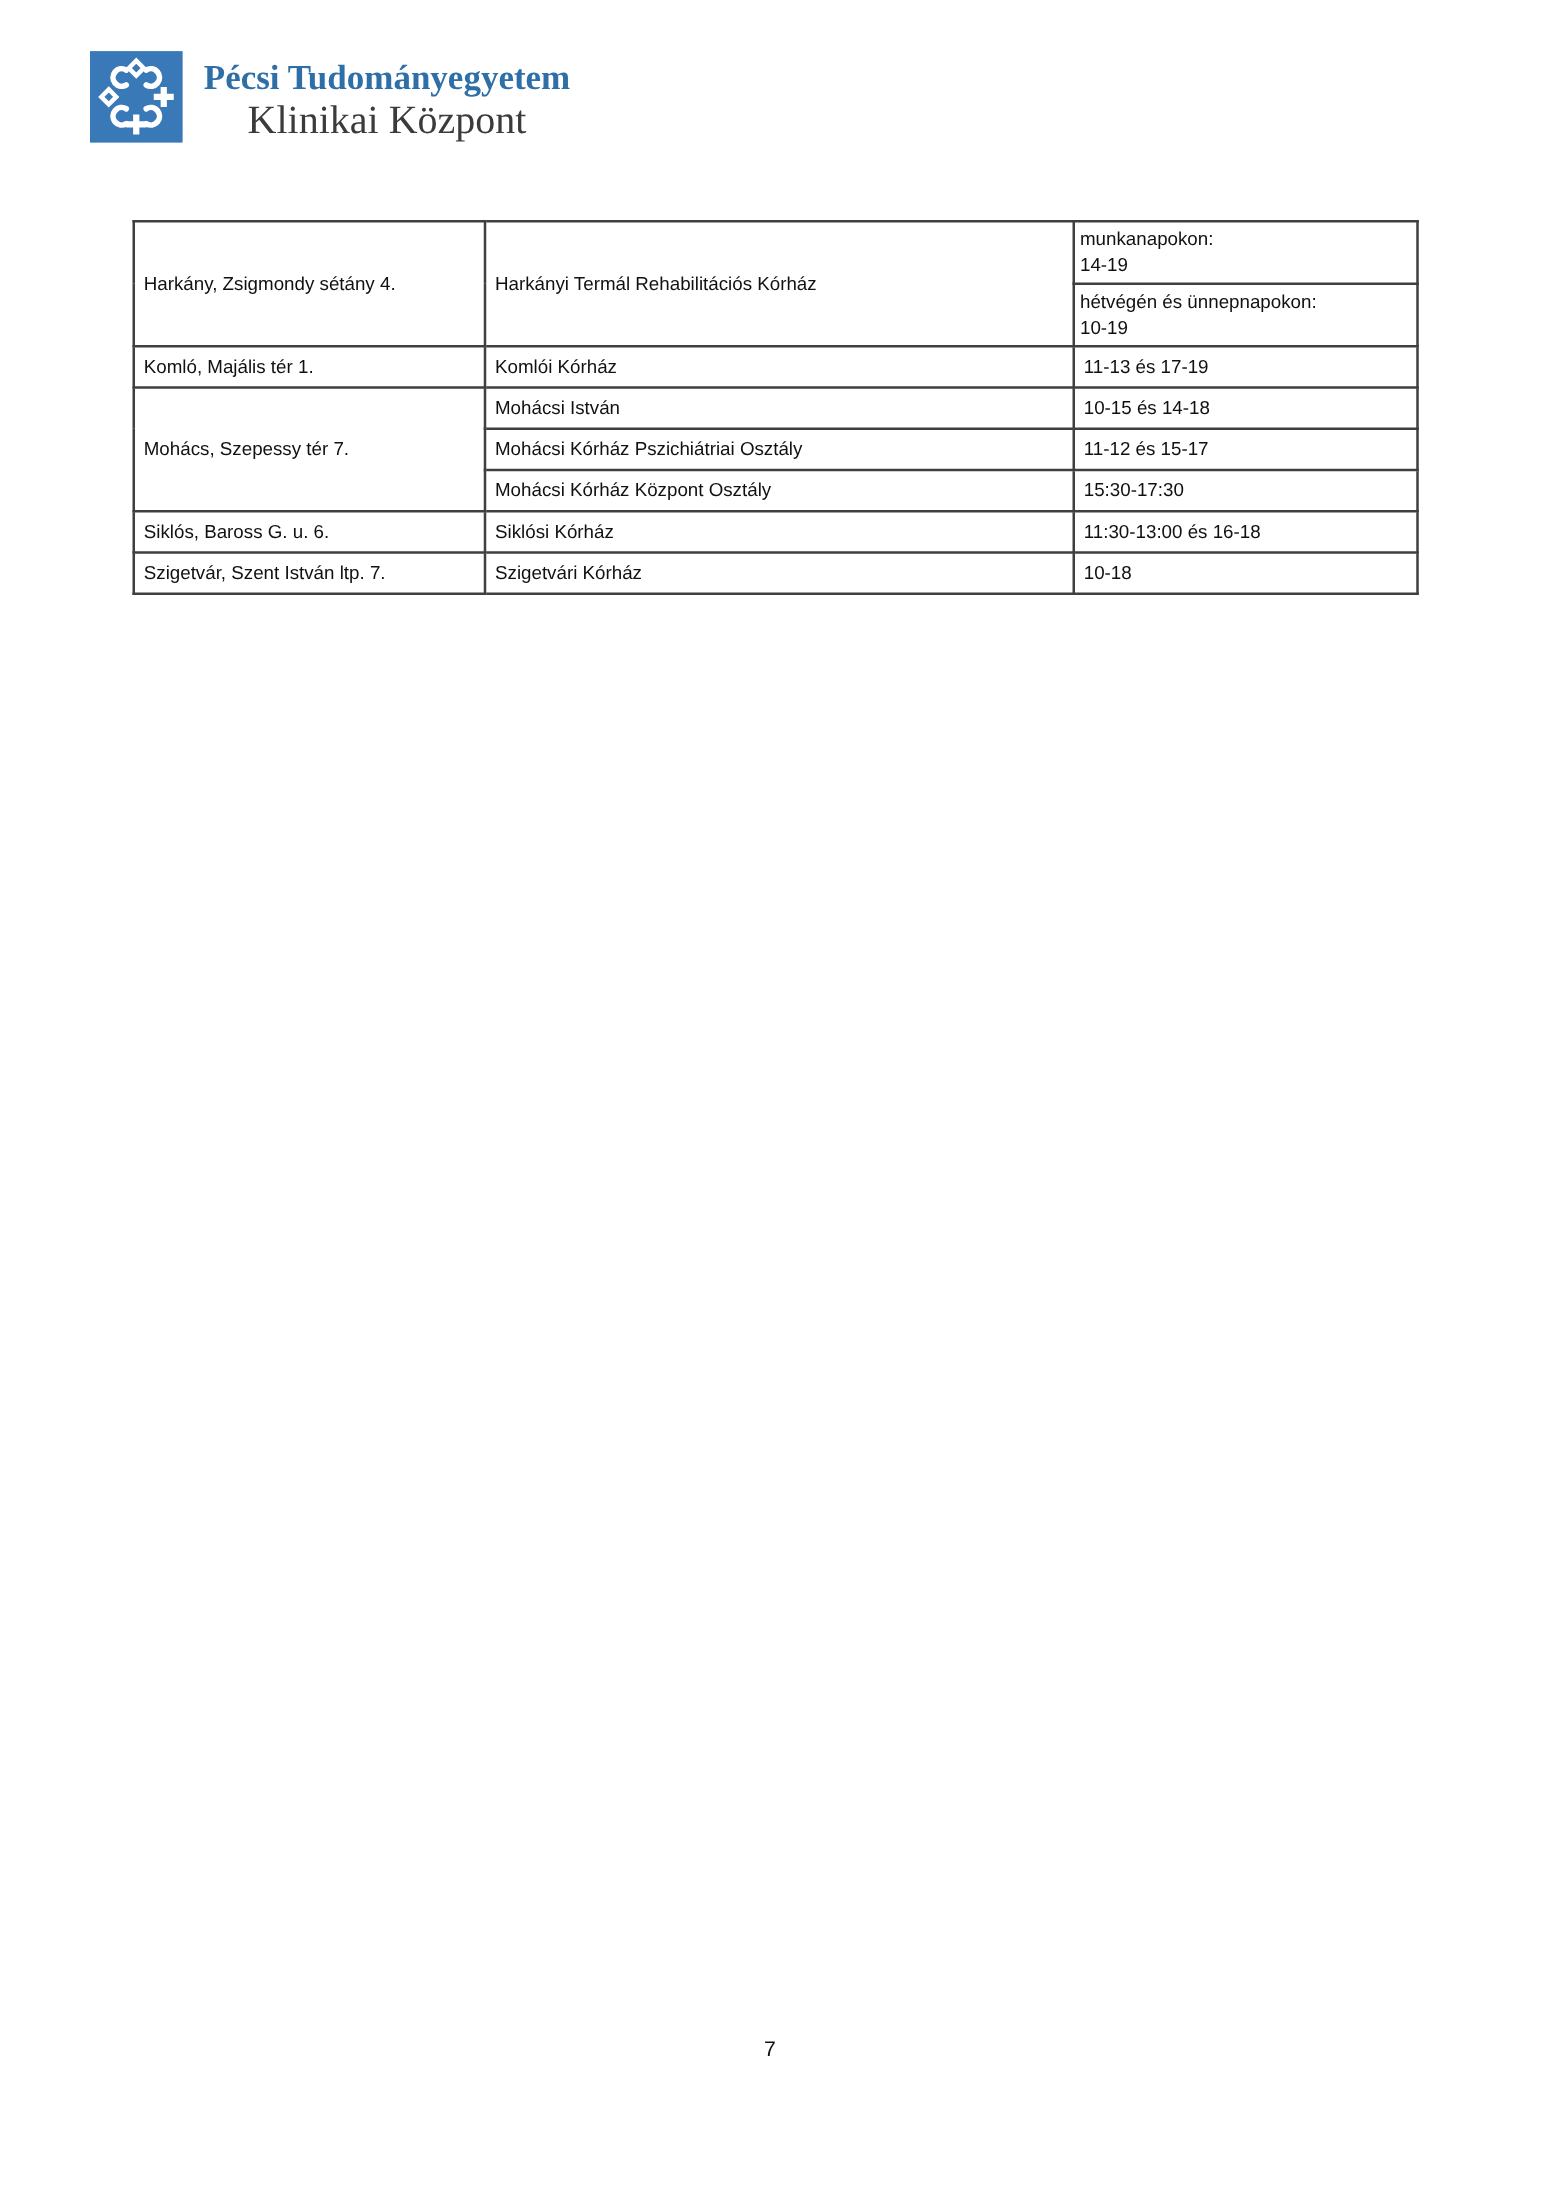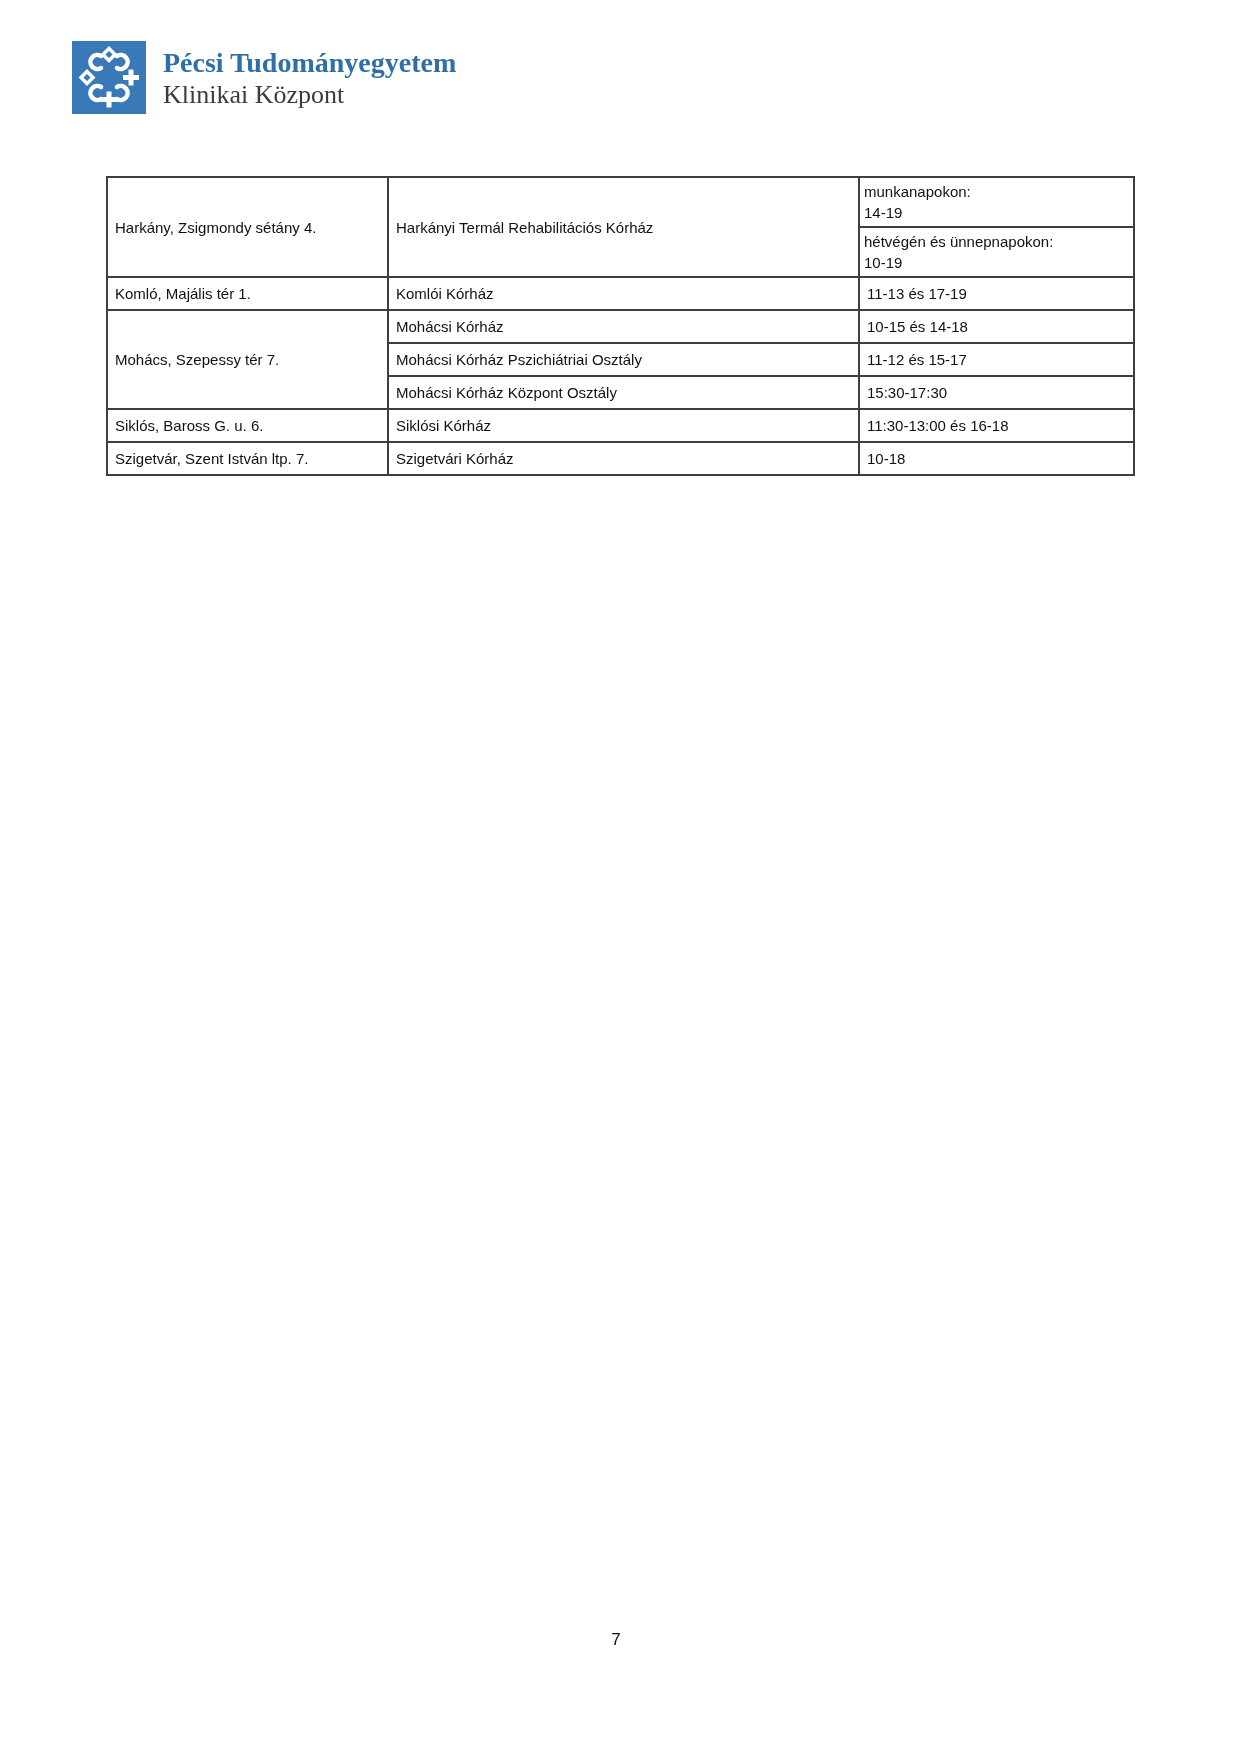--- a/index.html
+++ b/index.html
@@ -27,23 +27,24 @@
     font-family: "Liberation Serif", serif;
     font-weight: bold;
     font-size: 28px; line-height: 34px;
     color: #2f6fa8;
     letter-spacing: 0px;
     white-space: nowrap;
   }
   .org-subtitle {
     font-family: "Liberation Serif", serif;
     font-weight: normal;
-    font-size: 26px; line-height: 30px;
+    font-size: 32px; line-height: 30px;
     color: #3b3b3d;
     white-space: nowrap;
+    text-align: center;
   }
 
   
   table.hours-table {
     position: absolute; left: 106px; top: 176px;
     width: 1027px;
     border-collapse: collapse;
     table-layout: fixed;
     font-size: 15px;
     color: #111111;
@@ -123,21 +124,21 @@
             <div>10-19</div>
           </td>
         </tr>
         <tr>
           <td class="c-addr" rowspan="1">Komló, Majális tér 1.</td>
           <td class="c-name" rowspan="1">Komlói Kórház</td>
           <td class="c-hours">11-13 és 17-19</td>
         </tr>
         <tr>
           <td class="c-addr" rowspan="3">Mohács, Szepessy tér 7.</td>
-          <td class="c-name" rowspan="1">Mohácsi Kórház</td>
+          <td class="c-name" rowspan="1">Mohácsi István</td>
           <td class="c-hours">10-15 és 14-18</td>
         </tr>
         <tr>
           <td class="c-name" rowspan="1">Mohácsi Kórház Pszichiátriai Osztály</td>
           <td class="c-hours">11-12 és 15-17</td>
         </tr>
         <tr>
           <td class="c-name" rowspan="1">Mohácsi Kórház Központ Osztály</td>
           <td class="c-hours">15:30-17:30</td>
         </tr>

